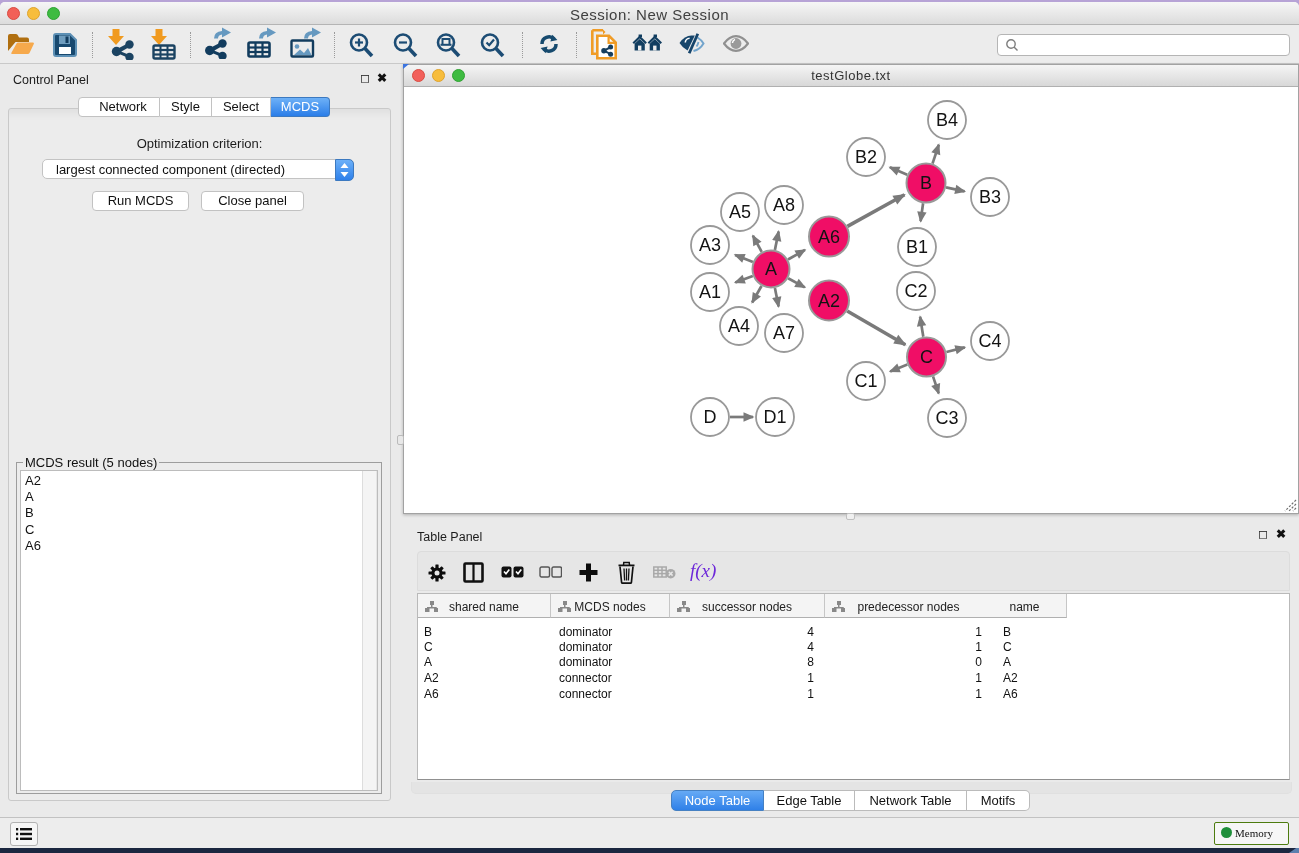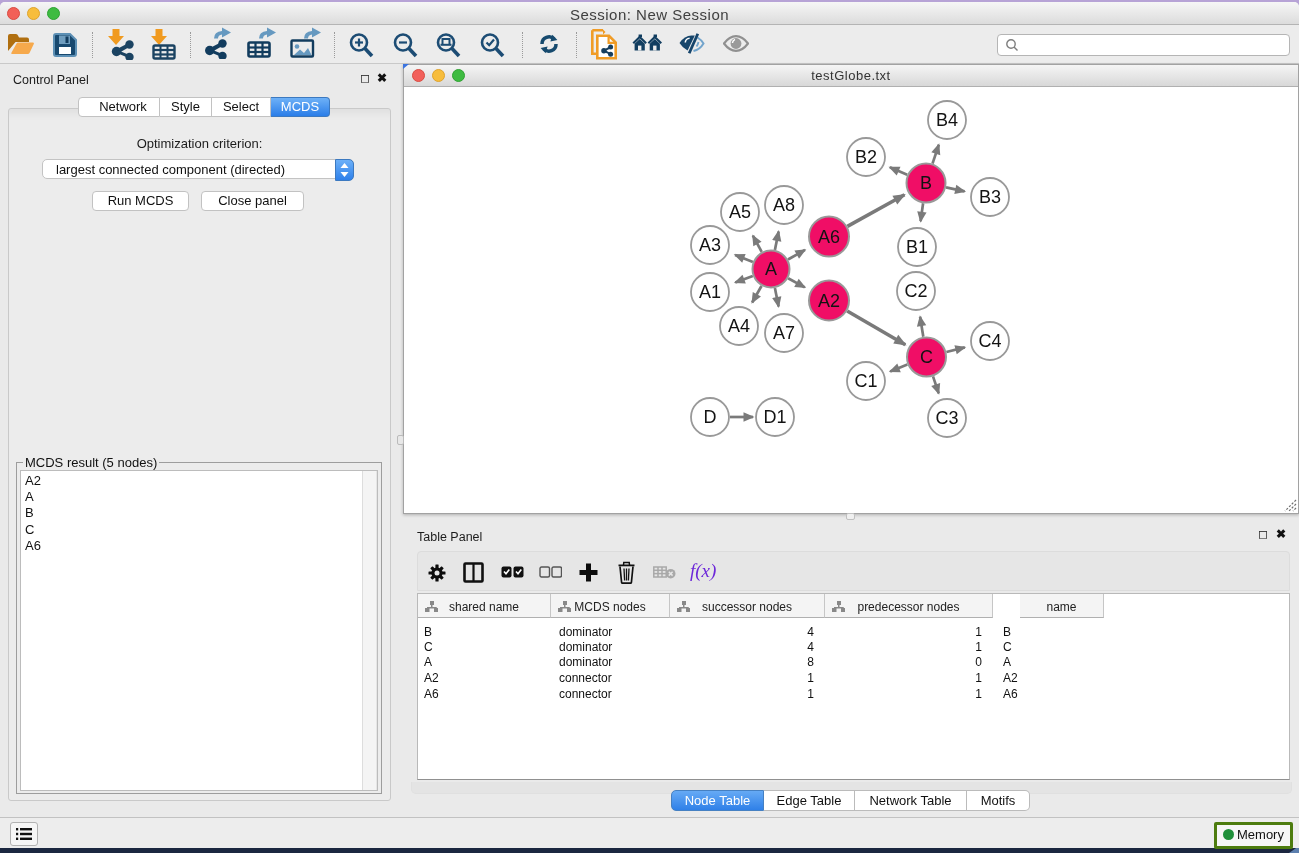--- a/index.html
+++ b/index.html
@@ -45,21 +45,21 @@
 .th .lbl{position:absolute;top:6px;width:100%;}
 .trow{position:absolute;font-size:12px;color:#111;height:15.8px;}
 .cell{position:absolute;}
 #bottabs{left:671px;top:726px;height:21px;}
 .seg2{float:left;height:19px;border:1px solid #bbb;background:#fff;font-size:13px;color:#111;text-align:center;line-height:19px;border-left:none;}
 .seg2.first{border-left:1px solid #bbb;border-radius:5px 0 0 5px;}
 .seg2.last{border-radius:0 5px 5px 0;}
 .seg2.sel{background:linear-gradient(#66aaf5,#2f80e8);color:#fff;border-color:#4580c2;}
 #statusbar{left:0;top:815px;width:1299px;height:30px;background:#ededed;border-top:1px solid #c2c2c2;}
 #hambtn{left:10px;top:4px;width:26px;height:22px;background:#f6f6f6;border:1px solid #b2b2b2;border-radius:3px;}
-#membtn{left:1214px;top:4px;width:73px;height:21px;background:#f6f6f6;border:3px solid #4d7c0f;font-size:13px;color:#111;}
+#membtn{left:1214px;top:4px;width:73px;height:21px;background:#f6f6f6;border:1px solid #4d7c0f;font-size:11px;color:#111;font-family:Liberation Serif, serif;}
 .hicon{position:absolute;left:7px;top:7px;width:13px;height:11px;background:
 linear-gradient(#888,#888) 4.5px 0px/4px 4px no-repeat,
 linear-gradient(#888,#888) 0px 7px/4.5px 4px no-repeat,
 linear-gradient(#888,#888) 8.5px 7px/4.5px 4px no-repeat,
 linear-gradient(#888,#888) 6px 4px/1.5px 2px no-repeat,
 linear-gradient(#888,#888) 2px 5.5px/9.5px 1.5px no-repeat,
 linear-gradient(#888,#888) 2px 5.5px/1.5px 2px no-repeat,
 linear-gradient(#888,#888) 10px 5.5px/1.5px 2px no-repeat;}
 #membtn{border-radius:2px;}
 </style></head>
@@ -420,21 +420,21 @@
           <span class="lbl" style="left:0;text-align:center;">MCDS nodes</span>
         </div>
       <div class="th" style="left:252px;width:154px;">
           <span class="hicon"></span>
           <span class="lbl" style="left:0;text-align:center;">successor nodes</span>
         </div>
       <div class="th" style="left:407px;width:167px;">
           <span class="hicon"></span>
           <span class="lbl" style="left:0;text-align:center;">predecessor nodes</span>
         </div>
-      <div class="th" style="left:602px;width:83px;">
+      <div class="th" style="left:565px;width:83px;">
           <span class="lbl" style="left:0;text-align:center;">name</span>
         </div>
       <div class="trow" style="top:31px;">
           <span class="cell" style="left:6px;">B</span>
           <span class="cell" style="left:141px;">dominator</span>
           <span class="cell" style="left:330px;width:66px;text-align:right;">4</span>
           <span class="cell" style="left:498px;width:66px;text-align:right;">1</span>
           <span class="cell" style="left:585px;">B</span>
         </div>
       <div class="trow" style="top:46px;">

